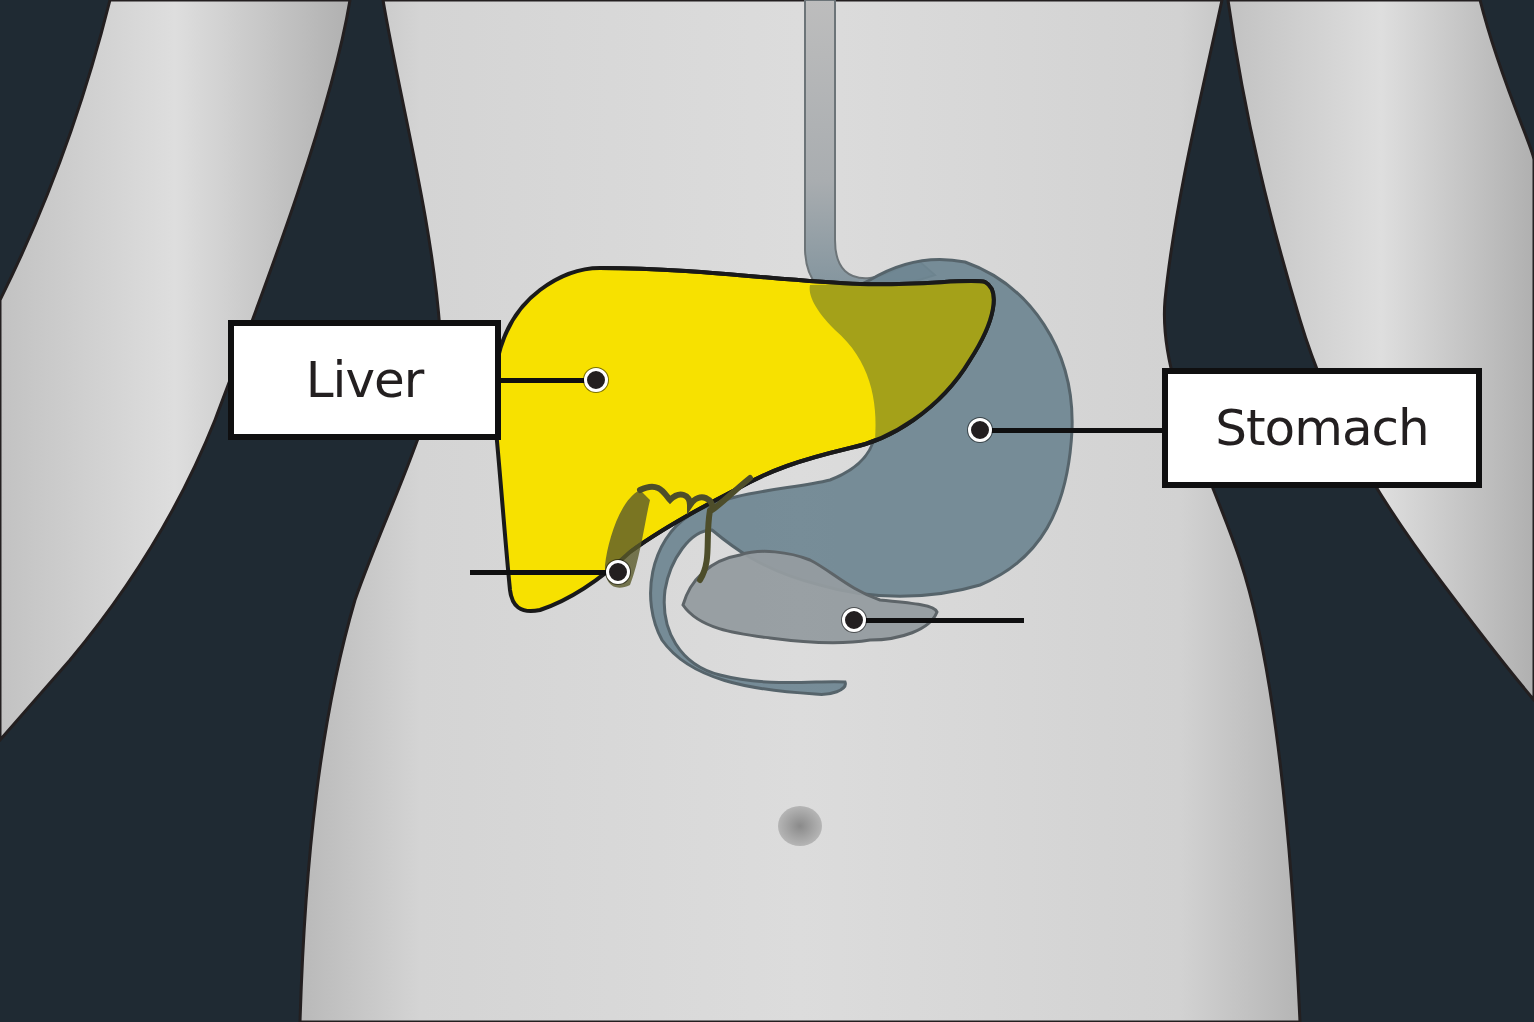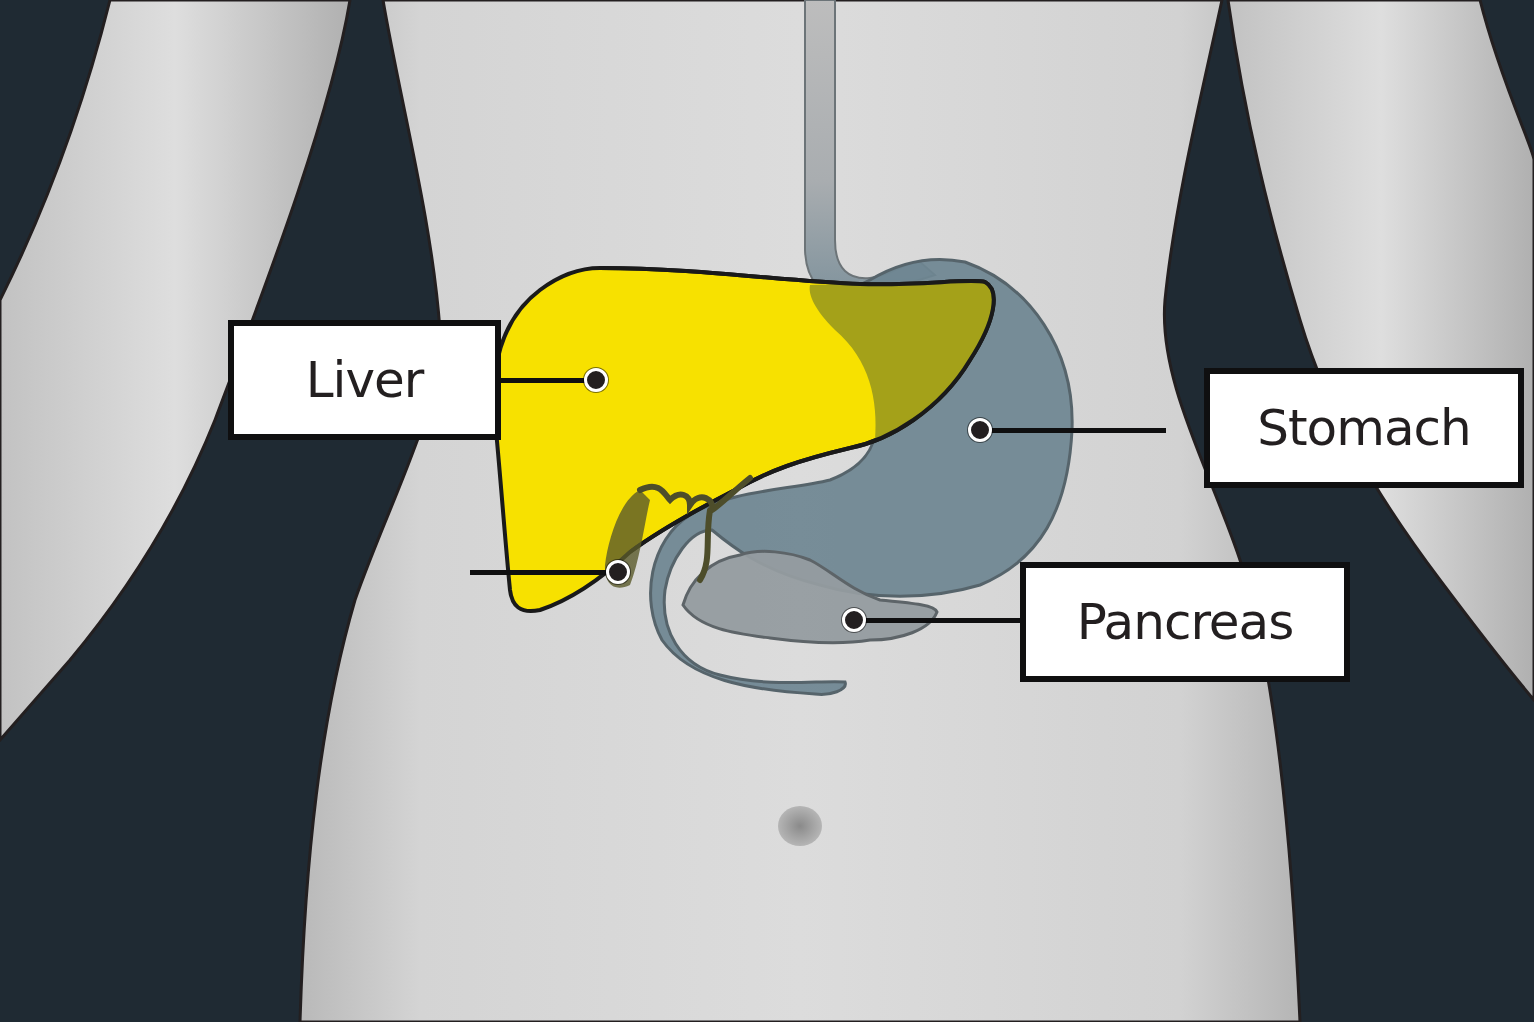--- a/index.html
+++ b/index.html
@@ -84,22 +84,19 @@
   <div class="dot" style="left:596px; top:380px;"></div>
   <div class="label-box" style="left:228px; top:320px; width:273px; height:120px;">
     <span>Liver</span>
   </div>
 
   <div class="leader" style="left:470px; top:570px; width:148px;"></div>
   <div class="dot" style="left:618px; top:572px;"></div>
 
   <div class="leader" style="left:980px; top:428px; width:186px;"></div>
   <div class="dot" style="left:980px; top:430px;"></div>
-  <div class="label-box" style="left:1204px; top:368px; width:320px; height:120px;">
+  <div class="label-box" style="left:1162px; top:368px; width:320px; height:120px;">
     <span>Stomach</span>
   </div>
 
   <div class="leader" style="left:854px; top:618px; width:170px;"></div>
   <div class="dot" style="left:854px; top:620px;"></div>
-  <div class="label-box" style="left:1020px; top:562px; width:330px; height:120px;">
-    <span>Pancreas</span>
-  </div>
 </div>
 
 </body></html>

